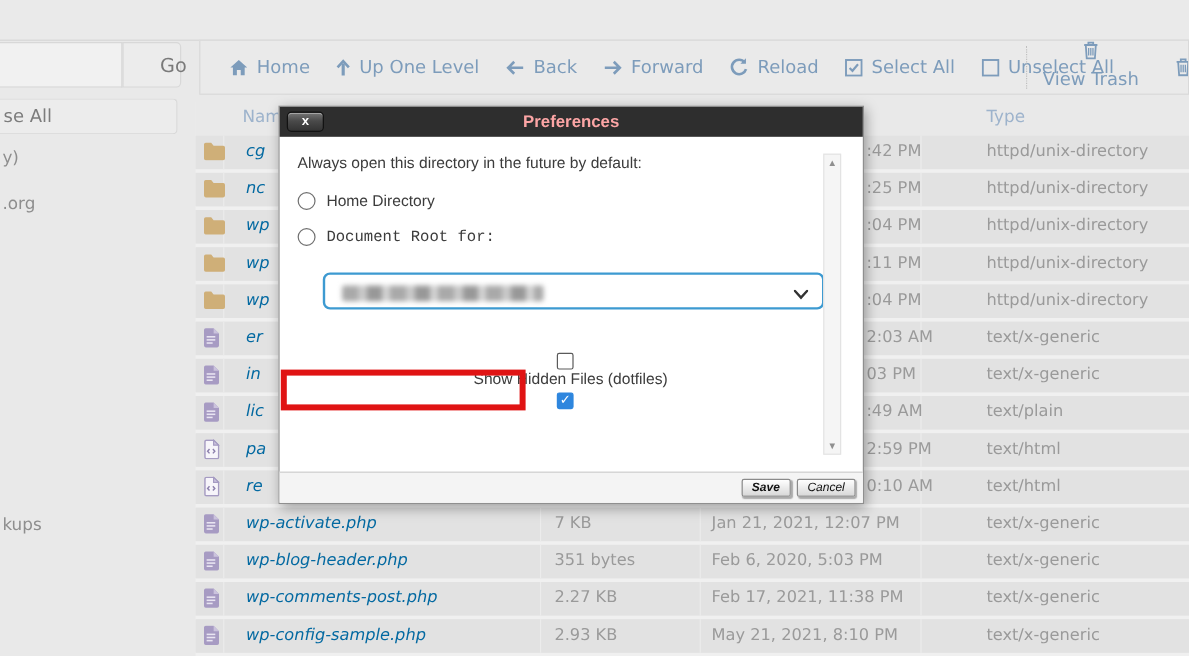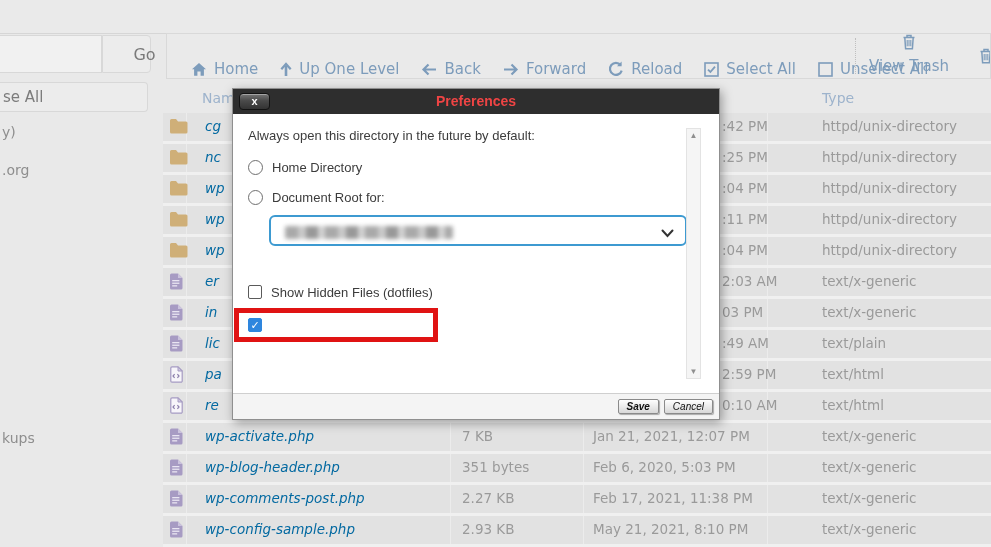--- a/index.html
+++ b/index.html
@@ -6,21 +6,21 @@
   #screen{position:relative;width:991px;height:547px;background:#e9e9e9;overflow:hidden;
           font-family:"DejaVu Sans","Liberation Sans",sans-serif;}
   
   .topstrip{position:absolute;left:0;top:0;width:991px;height:33px;background:#eaeaea;border-bottom:1px solid #d6d6d6;}
   .addr-input{position:absolute;left:0;top:35px;width:102px;height:38px;background:#f1f1f1;
               border:1px solid #d8d8d8;border-left:none;box-sizing:border-box;}
   .go-btn{position:absolute;left:102px;top:35px;width:49px;height:38px;background:#ececec;border:1px solid #d8d8d8;
           border-radius:0 4px 4px 0;box-sizing:border-box;color:#7a7a7a;font-size:16px;display:flex;
           align-items:center;justify-content:center;padding-left:36px;}
   .toolbar{position:absolute;left:166px;top:33px;width:825px;height:46px;background:#eaeaea;
-           border:1px solid #d9d9d9;box-sizing:border-box;display:flex;align-items:flex-end;gap:22px;
+           border:1px solid #d9d9d9;box-sizing:border-box;display:flex;align-items:center;gap:22px;
            padding-left:24px;color:#7d9cbb;font-size:15px;overflow:hidden;}
   .tb-item{display:flex;align-items:center;gap:7px;white-space:nowrap;flex:0 0 auto;}
   .tb-item svg{display:block;}
   .tb-sep{position:absolute;left:688px;top:4px;height:36px;border-left:1px dotted #bfbfbf;}
   .tb-viewtrash{position:absolute;left:702px;top:0;height:44px;flex-direction:column;}
   .tb-emptytrash{position:absolute;left:812px;top:14px;color:#7d9cbb;}
   
   .collapse-bar{position:absolute;left:0;top:82px;width:148px;height:30px;background:#ececec;
                 border:1px solid #d8d8d8;border-left:none;border-radius:0 4px 4px 0;box-sizing:border-box;
                 color:#7c7c7c;font-size:15px;line-height:28px;padding-left:3px;}
@@ -39,37 +39,37 @@
   .c-date{left:430px;}
   .c-date.cut{left:559px;}
   .c-type{left:659px;}
   .cdiv{position:absolute;top:0;height:28px;border-left:1px solid #ececec;}
   .cdiv.d1{left:23px;} .cdiv.d2{left:287px;} .cdiv.d3{left:420px;} .cdiv.d4{left:604px;}
   
   .dialog{position:absolute;left:232px;top:88px;width:488px;height:332px;background:#fff;z-index:10;
           border:1px solid #8f8f8f;box-sizing:border-box;box-shadow:2px 3px 10px rgba(0,0,0,.35);
           font-family:"Liberation Sans",sans-serif;}
   .dlg-titlebar{position:relative;height:25px;background:#2e2e2e;}
-  .dlg-title{color:#ef4444;font-weight:bold;font-size:14px;text-align:center;line-height:25px;}
+  .dlg-title{color:#fca5a5;font-weight:bold;font-size:14px;text-align:center;line-height:25px;}
   .dlg-close{position:absolute;left:6px;top:4px;width:31px;height:17px;border-radius:4px;
              background:linear-gradient(#777 0%,#4a4a4a 45%,#333 100%);border:1px solid #121212;
              box-shadow:inset 0 1px 0 rgba(255,255,255,.35);color:#fff;font-weight:bold;font-size:11px;
              text-align:center;line-height:15px;box-sizing:border-box;}
   .dlg-content{position:relative;height:281px;padding:14px 16px 0 15px;box-sizing:border-box;color:#3c3c3c;font-size:13px;}
   .dlg-intro{margin-bottom:14px;}
   .radio-row{display:flex;align-items:center;height:20px;margin-bottom:10px;}
   .radio{width:13px;height:13px;border:1.5px solid #6f6f6f;border-radius:50%;background:#fff;margin-right:9px;flex:0 0 auto;}
   .abbr{border-bottom:1px dotted #6f6f6f;}
   .dlg-select{position:relative;margin:2px 0 0 21px;width:418px;height:31px;border:2px solid #3d9ad1;
               border-radius:6px;background:#fff;box-sizing:border-box;}
   .blurred-value{position:absolute;left:14px;top:9px;width:168px;height:13px;border-radius:2px;
                  background:repeating-linear-gradient(90deg,#a9a9a9 0 13px,#c9c9c9 13px 21px,#989898 21px 33px,#d2d2d2 33px 40px);
                  filter:blur(2px);}
   .select-chevron{position:absolute;right:11px;top:9px;}
-  .check-row{display:flex;align-items:center;height:20px;}
+  .check-row{display:flex;align-items:center;height:20px;flex-direction:column;}
   .check-row.first{margin-top:36px;}
   .check-row.second{margin-top:13px;}
   .checkbox{width:14px;height:14px;box-sizing:border-box;border:1.5px solid #5a5a5a;border-radius:2px;
             background:#fff;margin-right:9px;flex:0 0 auto;}
   .checkbox.checked{background:#2e86de;border-color:#2e86de;color:#fff;font-size:11px;line-height:13px;text-align:center;}
   .dlg-scrollbar{position:absolute;left:453px;top:39px;width:15px;height:251px;background:#f5f5f5;
                  border:1px solid #e3e3e3;box-sizing:border-box;z-index:3;}
   .sb-arrow{position:absolute;left:0;width:13px;text-align:center;color:#8f8f8f;font-size:8px;}
   .sb-up{top:2px;} .sb-down{bottom:2px;}
   .dlg-footer{position:absolute;left:0;bottom:0;width:100%;height:26px;background:#f4f4f4;border-top:1px solid #cfcfcf;
@@ -407,21 +407,21 @@
       <div class="dlg-close">x</div>
       <div class="dlg-title">Preferences</div>
     </div>
     <div class="dlg-content">
       <div class="dlg-intro">Always open this directory in the future by default:</div>
 
       <div class="radio-row">
         <span class="radio"></span>
         <span>Home Directory</span>
       </div>
-      <div class="radio-row" style="margin-bottom:8px;">
+      <div class="radio-row" style="margin-bottom:20px;font-family:Liberation Mono, monospace;">
         <span class="radio"></span>
         <span>Document Root for:</span>
       </div>
 
       <div class="dlg-select">
         <span class="blurred-value"></span>
         <span class="select-chevron">
           <svg width="13" height="9" viewBox="0 0 13 9">
               <path d="M1.5 1.5 6.5 7 11.5 1.5" fill="none" stroke="#333" stroke-width="2" stroke-linecap="round"></path>
             </svg>

